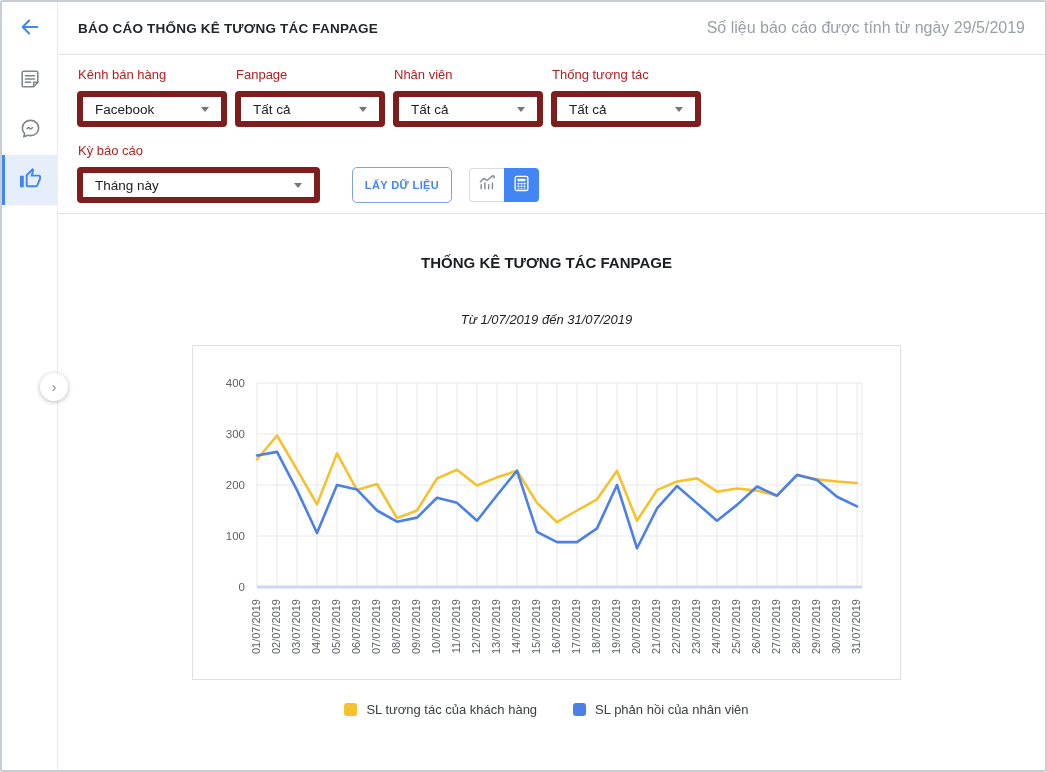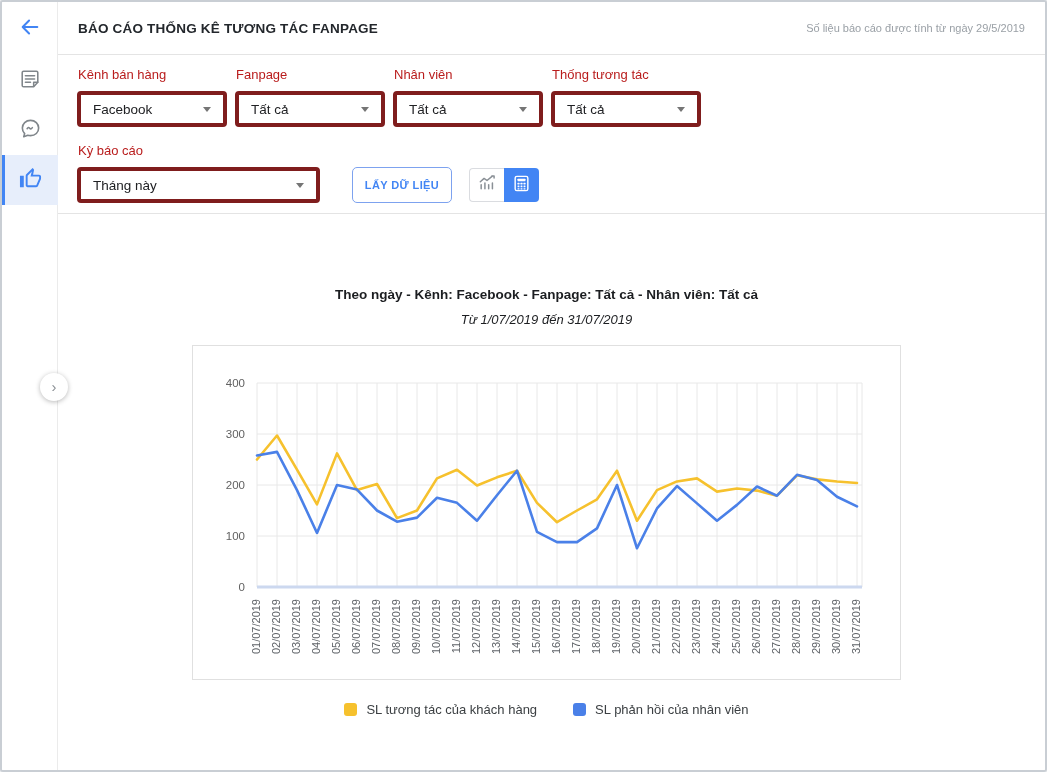--- a/index.html
+++ b/index.html
@@ -18,30 +18,30 @@
   .expand-handle { position:absolute; left:38px; top:371px; width:28px; height:28px;
                    border-radius:50%; background:#fff; border:none; cursor:pointer;
                    box-shadow:0 1px 5px rgba(0,0,0,.28); color:#8a8f94; font-size:15px;
                    line-height:26px; z-index:6; }
 
   
   .app-header { position:absolute; left:56px; top:0; width:987px; height:53px;
                 display:flex; align-items:center; padding:0 20px;
                 border-bottom:1px solid #e4e4e4; background:#fff;gap:12px; }
   .app-title { font-size:13.5px; font-weight:bold; color:#23272c; letter-spacing:.2px; }
-  .app-note { margin-left:auto; font-size:11px; color:#9aa0a6; }
+  .app-note { margin-left:auto; font-size:16px; color:#9aa0a6; }
 
   
   .filters { position:absolute; left:56px; top:53px; width:987px; height:159px;
              border-bottom:1px solid #e4e4e4; background:#fff; padding:11px 0 0 19px; }
   .filter-row { display:flex; }
   .field { width:150px; margin-right:8px; }
   .field.wide { width:243px; }
   .field-label { font-size:13px; color:#b91c1c; margin:1px 0 9px 1px; }
-  .select { height:36px; border:4px solid #7f1d1d; border-radius:4px; background:#fff;
+  .select { height:36px; border:6px solid #7f1d1d; border-radius:4px; background:#fff;
             display:flex; align-items:center; justify-content:space-between;
             padding:0 12px; font-size:13.5px; color:#202124; cursor:pointer; }
   .caret { width:0; height:0; border-left:4.5px solid transparent;
            border-right:4.5px solid transparent; border-top:5px solid #757575; }
   .filter-row.second { margin-top:15px; align-items:flex-end; }
   .fetch-btn { width:100px; height:36px; margin-left:24px; background:#fff;
                border:1.4px solid #7da2ef; border-radius:5px; color:#4285f4;
                font-weight:bold; font-size:11px; letter-spacing:.4px; cursor:pointer; }
   .toggle { display:flex; margin-left:17px; margin-bottom:1px; }
   .toggle-seg { width:35px; height:34px; display:flex; align-items:center;
@@ -184,21 +184,21 @@
                   <rect x="14.6" y="18" width="2.4" height="1.6" rx="0.4"></rect>
                 </g>
               </svg>
           </span>
         </div>
       </div>
     </div>
   </section>
 
   <main class="main">
-    <h3 class="report-head report-sub">Theo ngày - Kênh: Facebook - Fanpage: Tất cả - Nhân viên: Tất cả</h3>
+    <h2 class="report-head report-title">THỐNG KÊ TƯƠNG TÁC FANPAGE</h2>
     <div class="report-head report-range">Từ 1/07/2019 đến 31/07/2019</div>
 
     <div class="chart-card">
       <svg id="chart-svg" width="707" height="333" viewBox="0 0 707 333" font-family="Liberation Sans, sans-serif">
           <line x1="64" y1="37" x2="64" y2="241" stroke="#e8e8e8" stroke-width="1"></line>
           <line x1="84" y1="37" x2="84" y2="241" stroke="#e8e8e8" stroke-width="1"></line>
           <line x1="104" y1="37" x2="104" y2="241" stroke="#e8e8e8" stroke-width="1"></line>
           <line x1="124" y1="37" x2="124" y2="241" stroke="#e8e8e8" stroke-width="1"></line>
           <line x1="144" y1="37" x2="144" y2="241" stroke="#e8e8e8" stroke-width="1"></line>
           <line x1="164" y1="37" x2="164" y2="241" stroke="#e8e8e8" stroke-width="1"></line>

